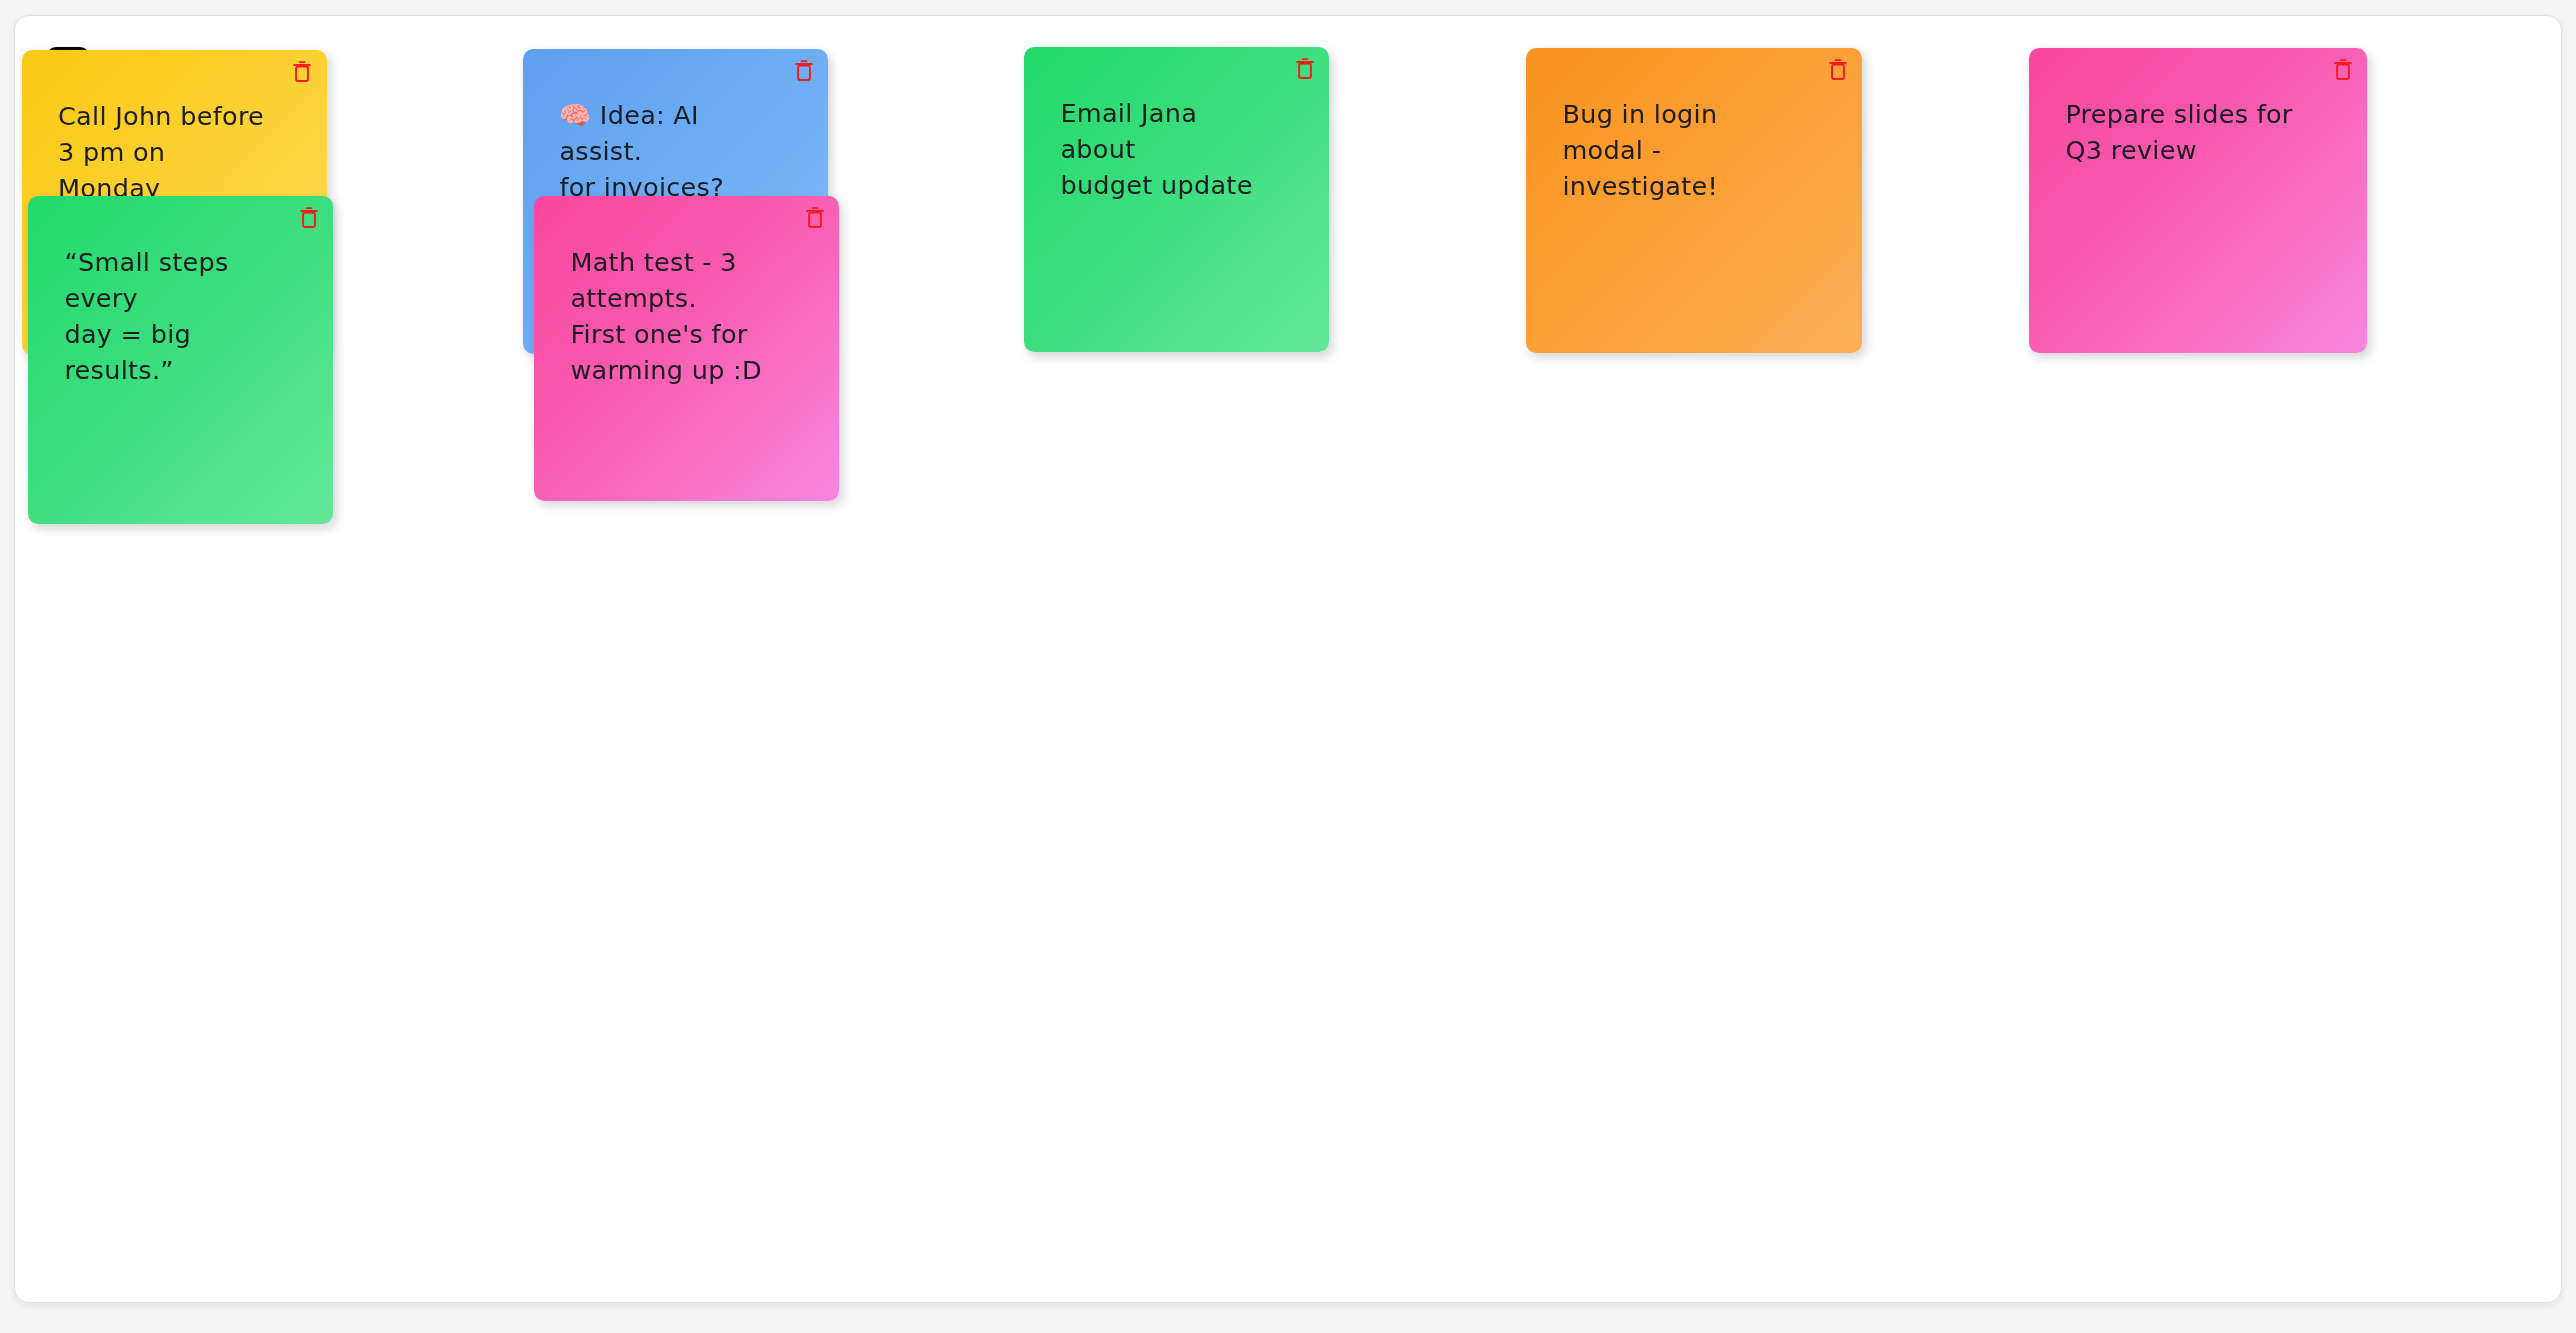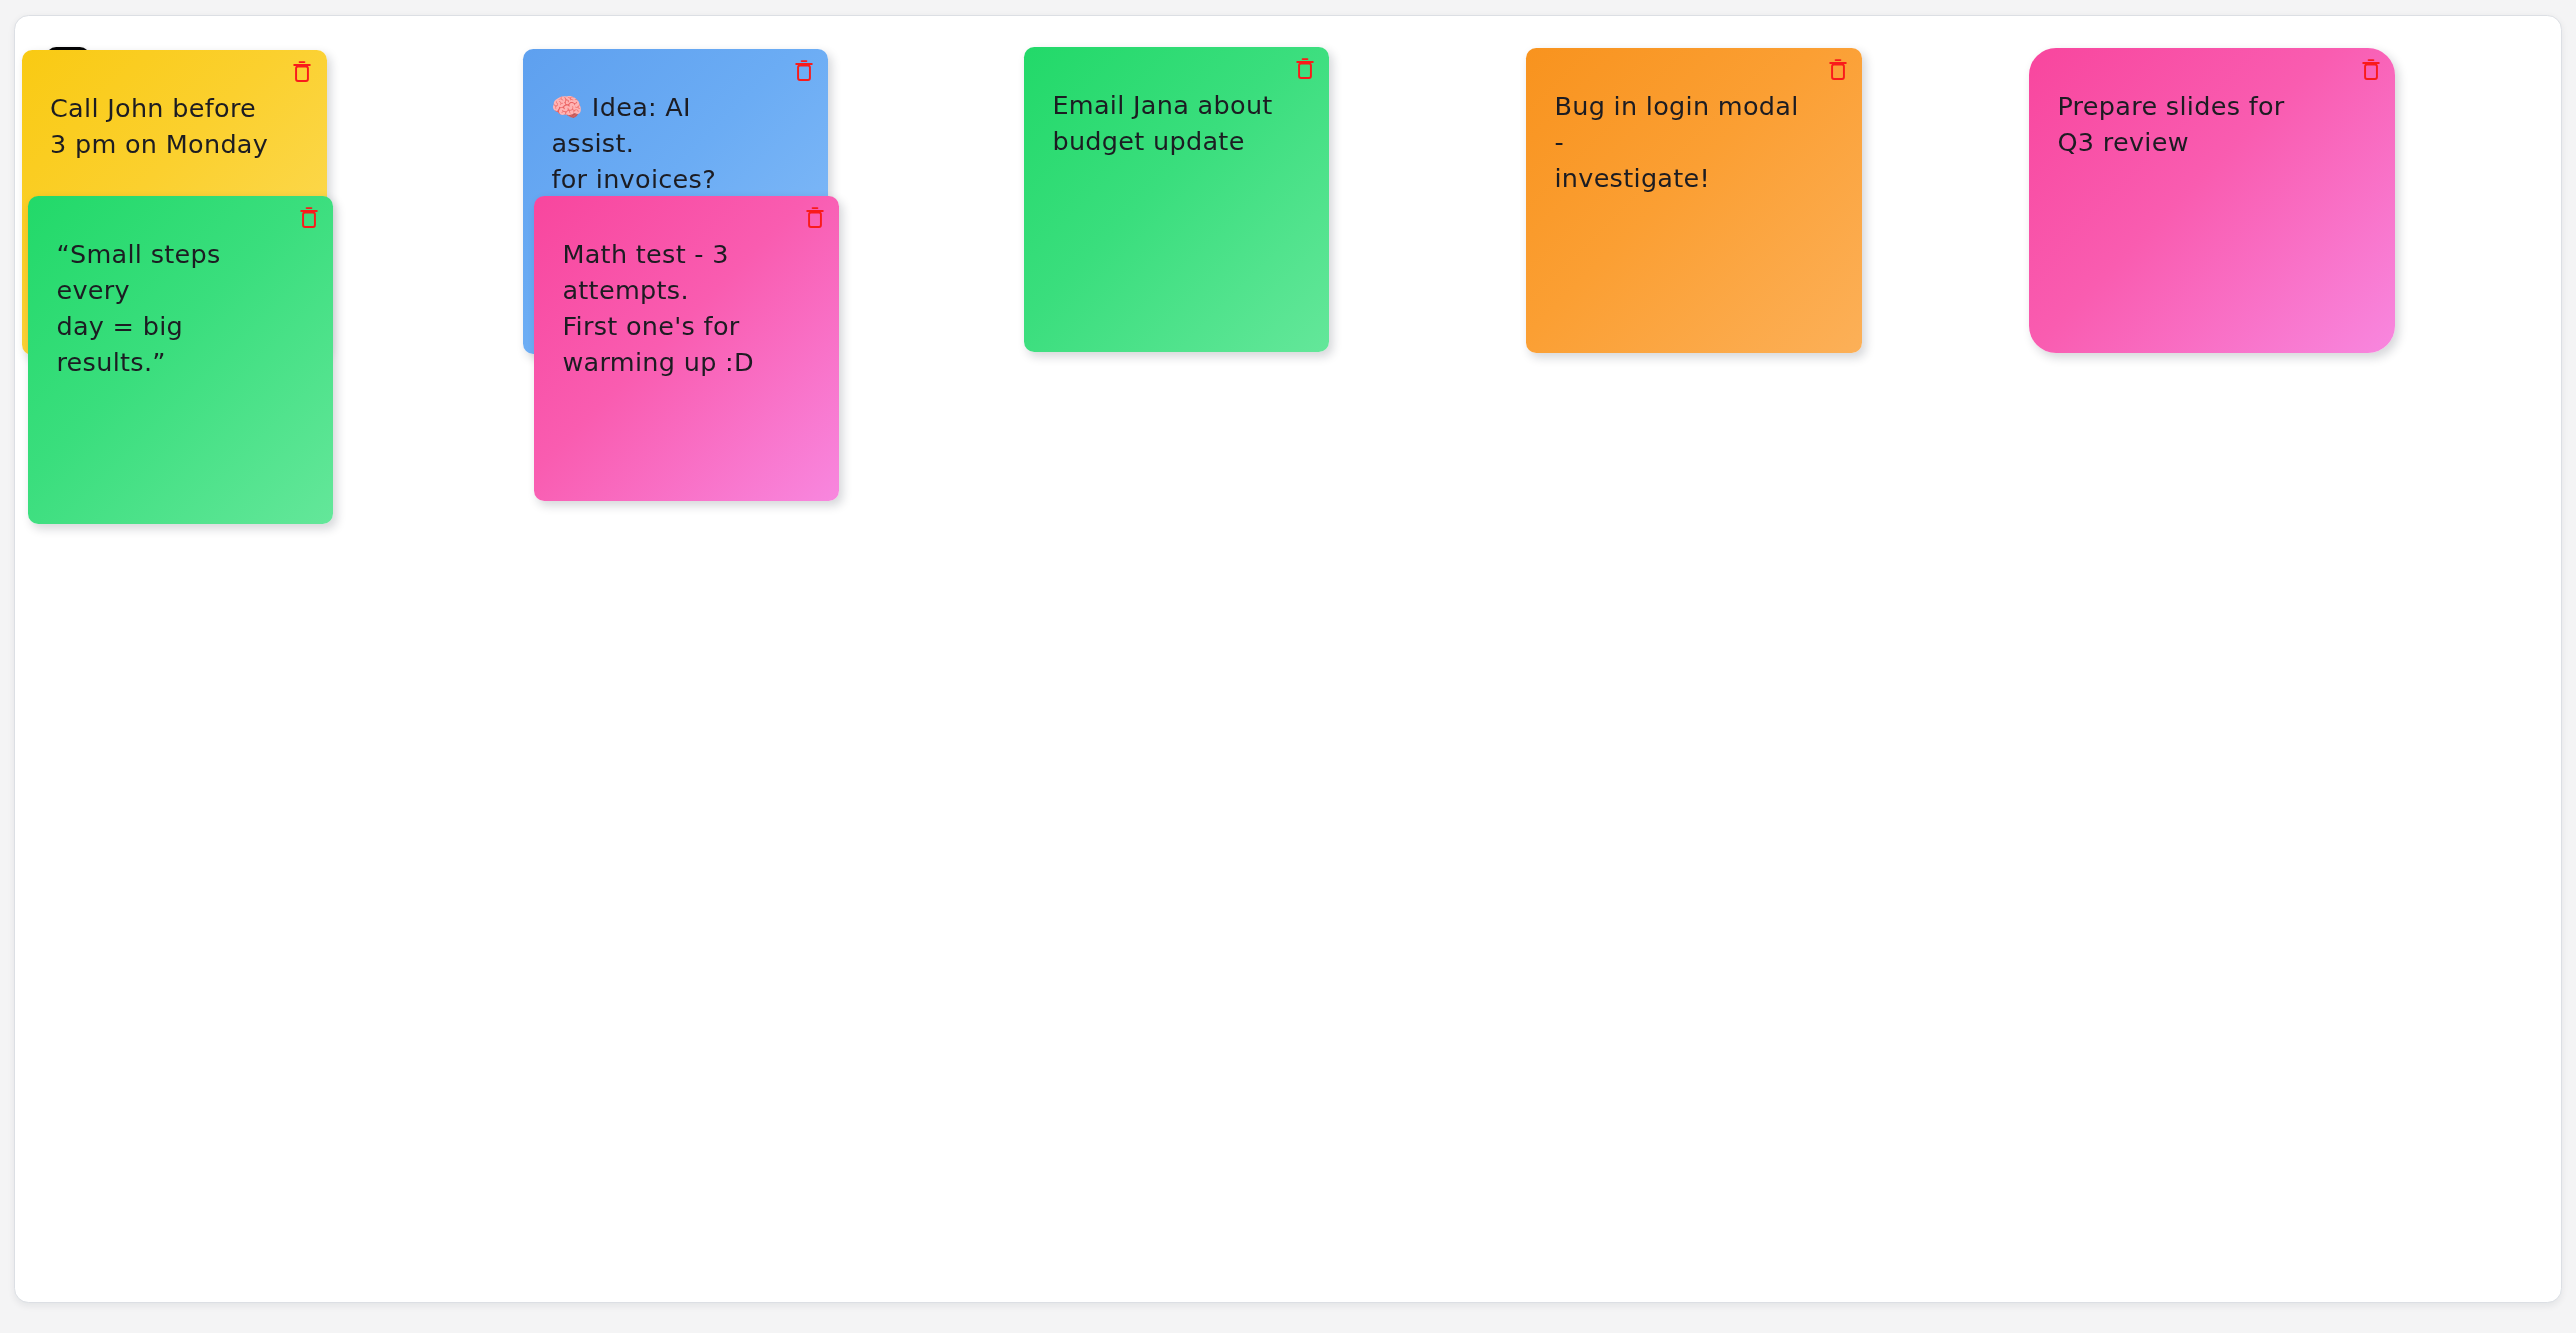--- a/index.html
+++ b/index.html
@@ -88,21 +88,21 @@
     box-sizing: border-box;
     cursor: grab;
     overflow: hidden;
   }
 
   .note-text {
     position: absolute;
     left: 20.4px;
     top: 32px;
     right: 41px;
-    margin: 8px;
+    margin: 16px;
     font-family: "DejaVu Sans", sans-serif;
     font-size: 25.5px;
     line-height: 36px;
     color: #1c1c22;
     white-space: pre-wrap;
     word-wrap: break-word;
     letter-spacing: 0.3px;
     font-weight: 400;
     pointer-events: none;
   }
@@ -183,21 +183,21 @@
 investigate!</p>
     <button class="note-delete" title="Delete note">
       <svg width="22" height="23" viewBox="0 0 24 26" fill="none">
         <path d="M3.2 5.6 H20.8" stroke="#f91b1b" stroke-width="2.2" stroke-linecap="round"></path>
         <path d="M9.3 2.4 H14.7" stroke="#f91b1b" stroke-width="2.2" stroke-linecap="round"></path>
         <rect x="5.3" y="7.4" width="13.4" height="16.4" rx="2.2" stroke="#f91b1b" stroke-width="2.2" fill="none"></rect>
       </svg>
     </button>
   </div>
 
-  <div class="note-card theme-pink" style="left: 2014px; top: 32px; width: 366px; height: 305px; border-radius: 27px;">
+  <div class="note-card theme-pink" style="left: 2014px; top: 32px; width: 338px; height: 305px;">
     <p class="note-text">Prepare slides for
 Q3 review</p>
     <button class="note-delete" title="Delete note">
       <svg width="22" height="23" viewBox="0 0 24 26" fill="none">
         <path d="M3.2 5.6 H20.8" stroke="#f91b1b" stroke-width="2.2" stroke-linecap="round"></path>
         <path d="M9.3 2.4 H14.7" stroke="#f91b1b" stroke-width="2.2" stroke-linecap="round"></path>
         <rect x="5.3" y="7.4" width="13.4" height="16.4" rx="2.2" stroke="#f91b1b" stroke-width="2.2" fill="none"></rect>
       </svg>
     </button>
   </div>

